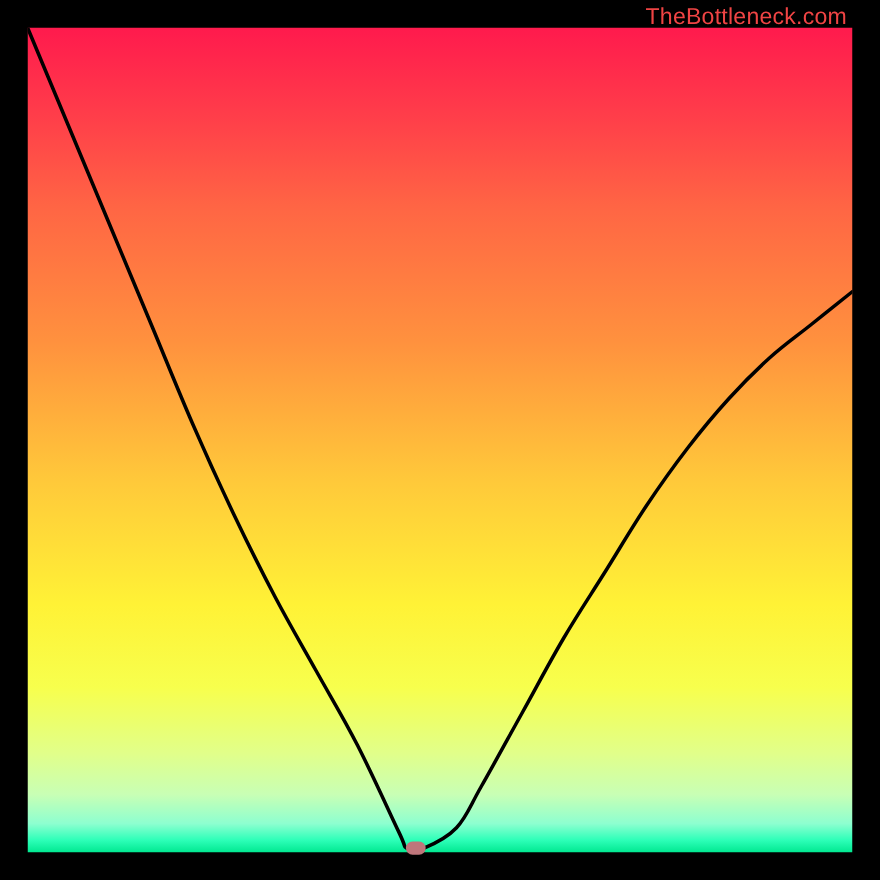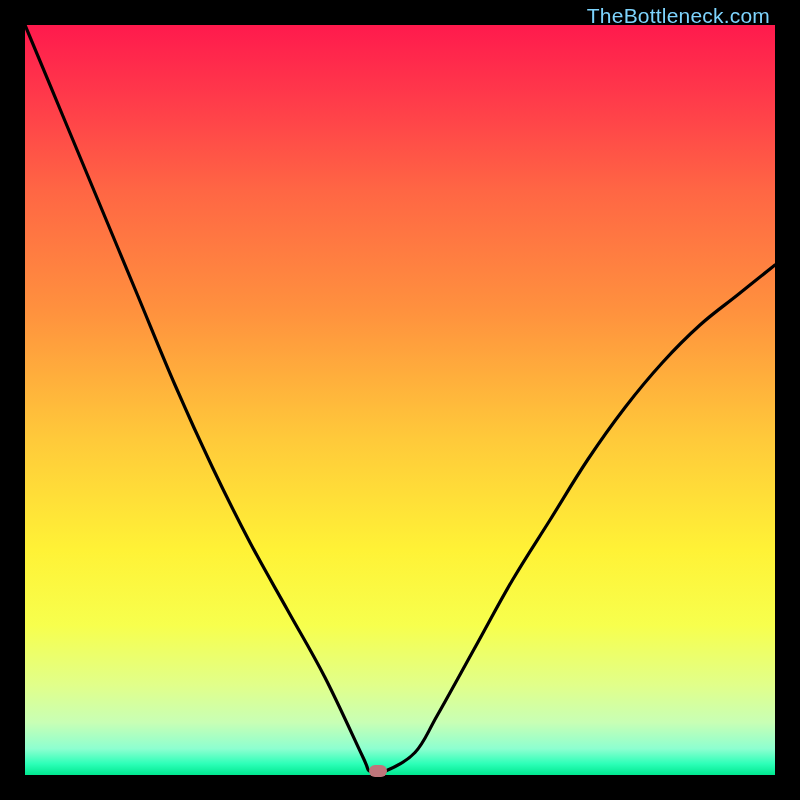--- a/index.html
+++ b/index.html
@@ -23,21 +23,21 @@
     position: absolute;
     left: 0;
     top: 0;
     width: 100%;
     height: 100%;
   }
   .watermark {
     position: absolute;
     top: 4px;
     right: 30px;
-    color: #7dd3fc;
+    color: #ef4444;
     font-size: 21px;
     font-weight: 500;
     letter-spacing: 0.2px;
     font-family: Arial, Helvetica, sans-serif;
   }
   svg.curve {
     position: absolute;
     left: 0;
     top: 0;
     width: 100%;

